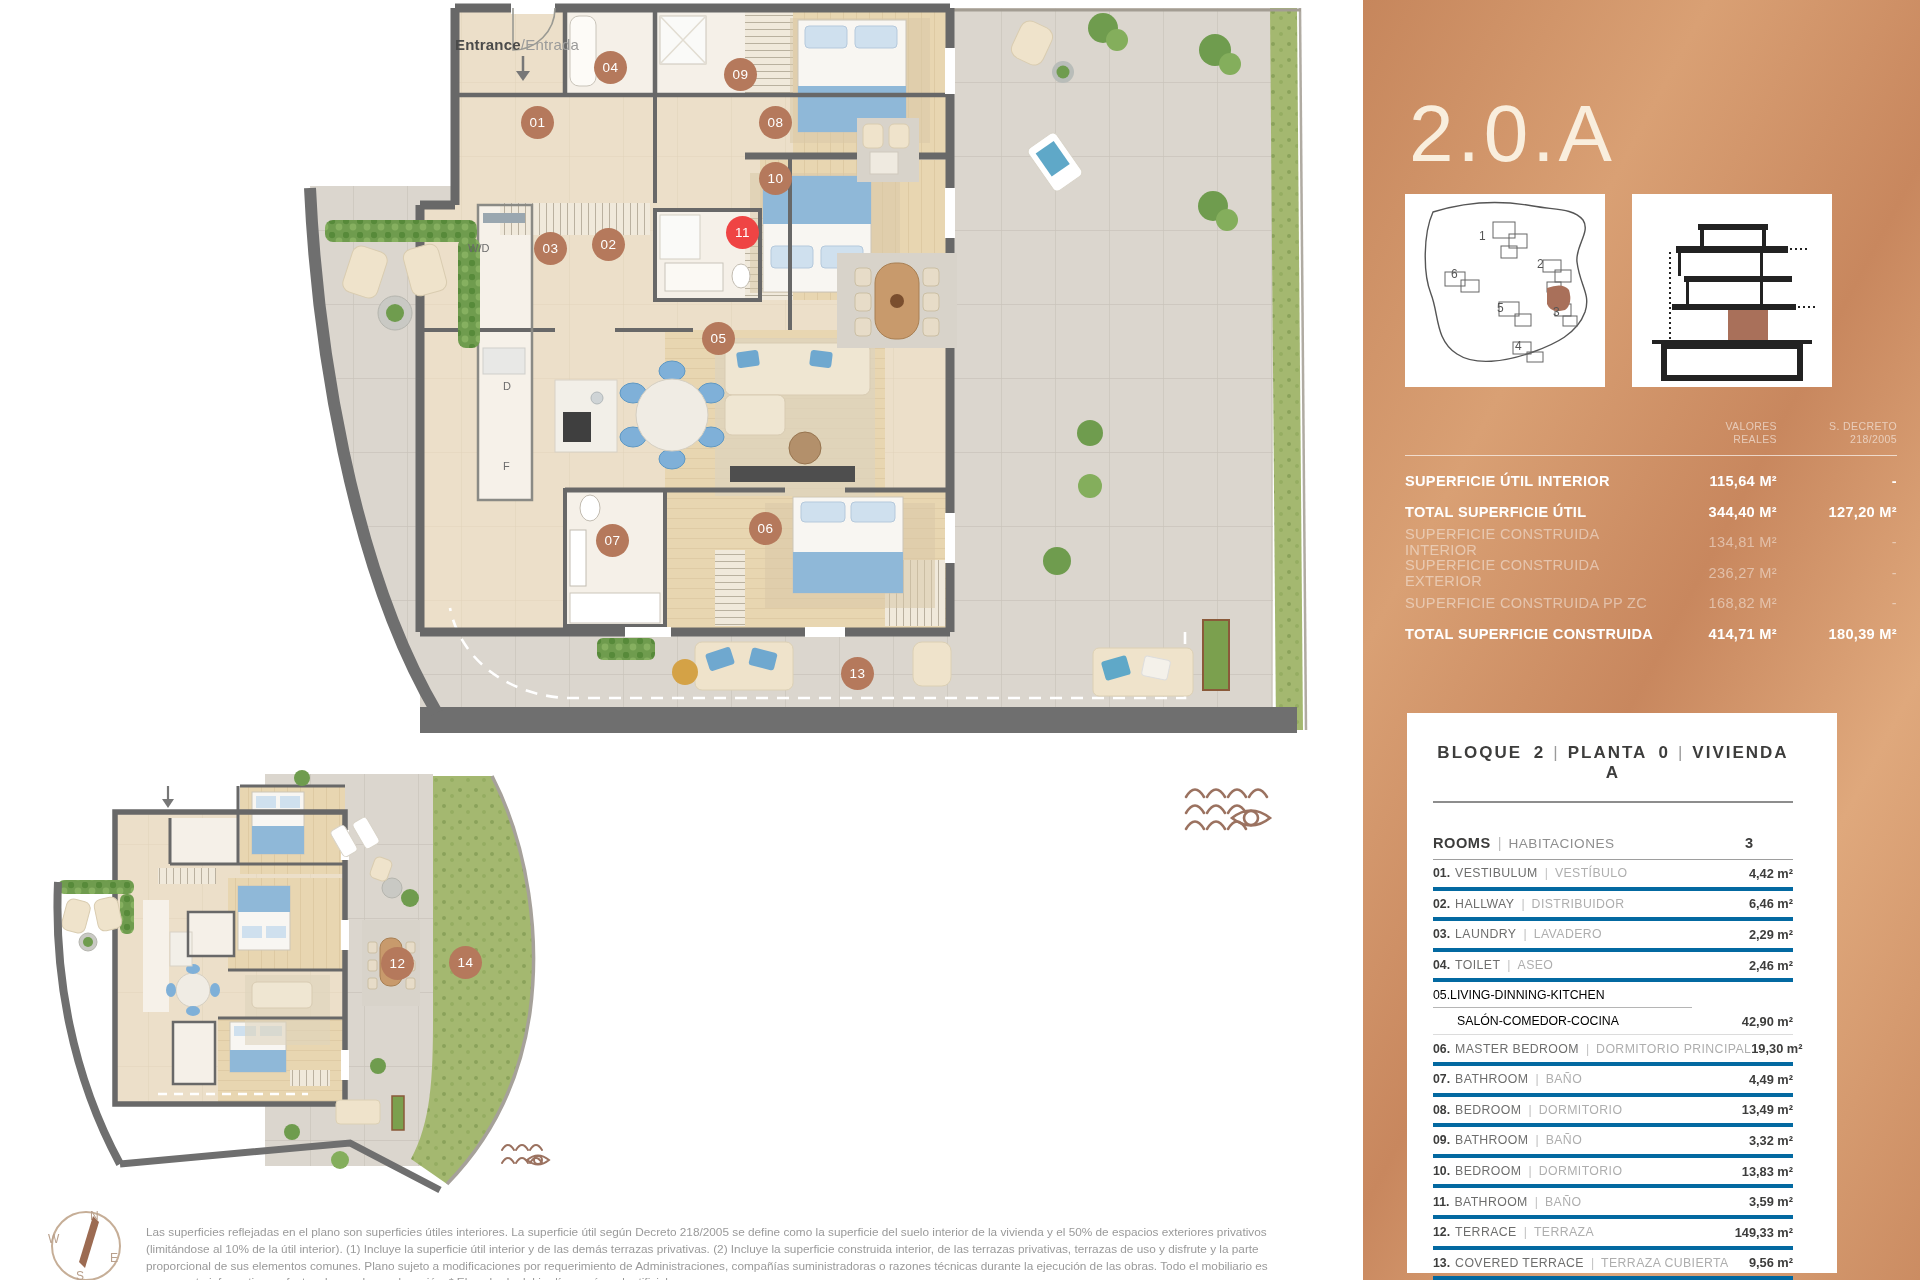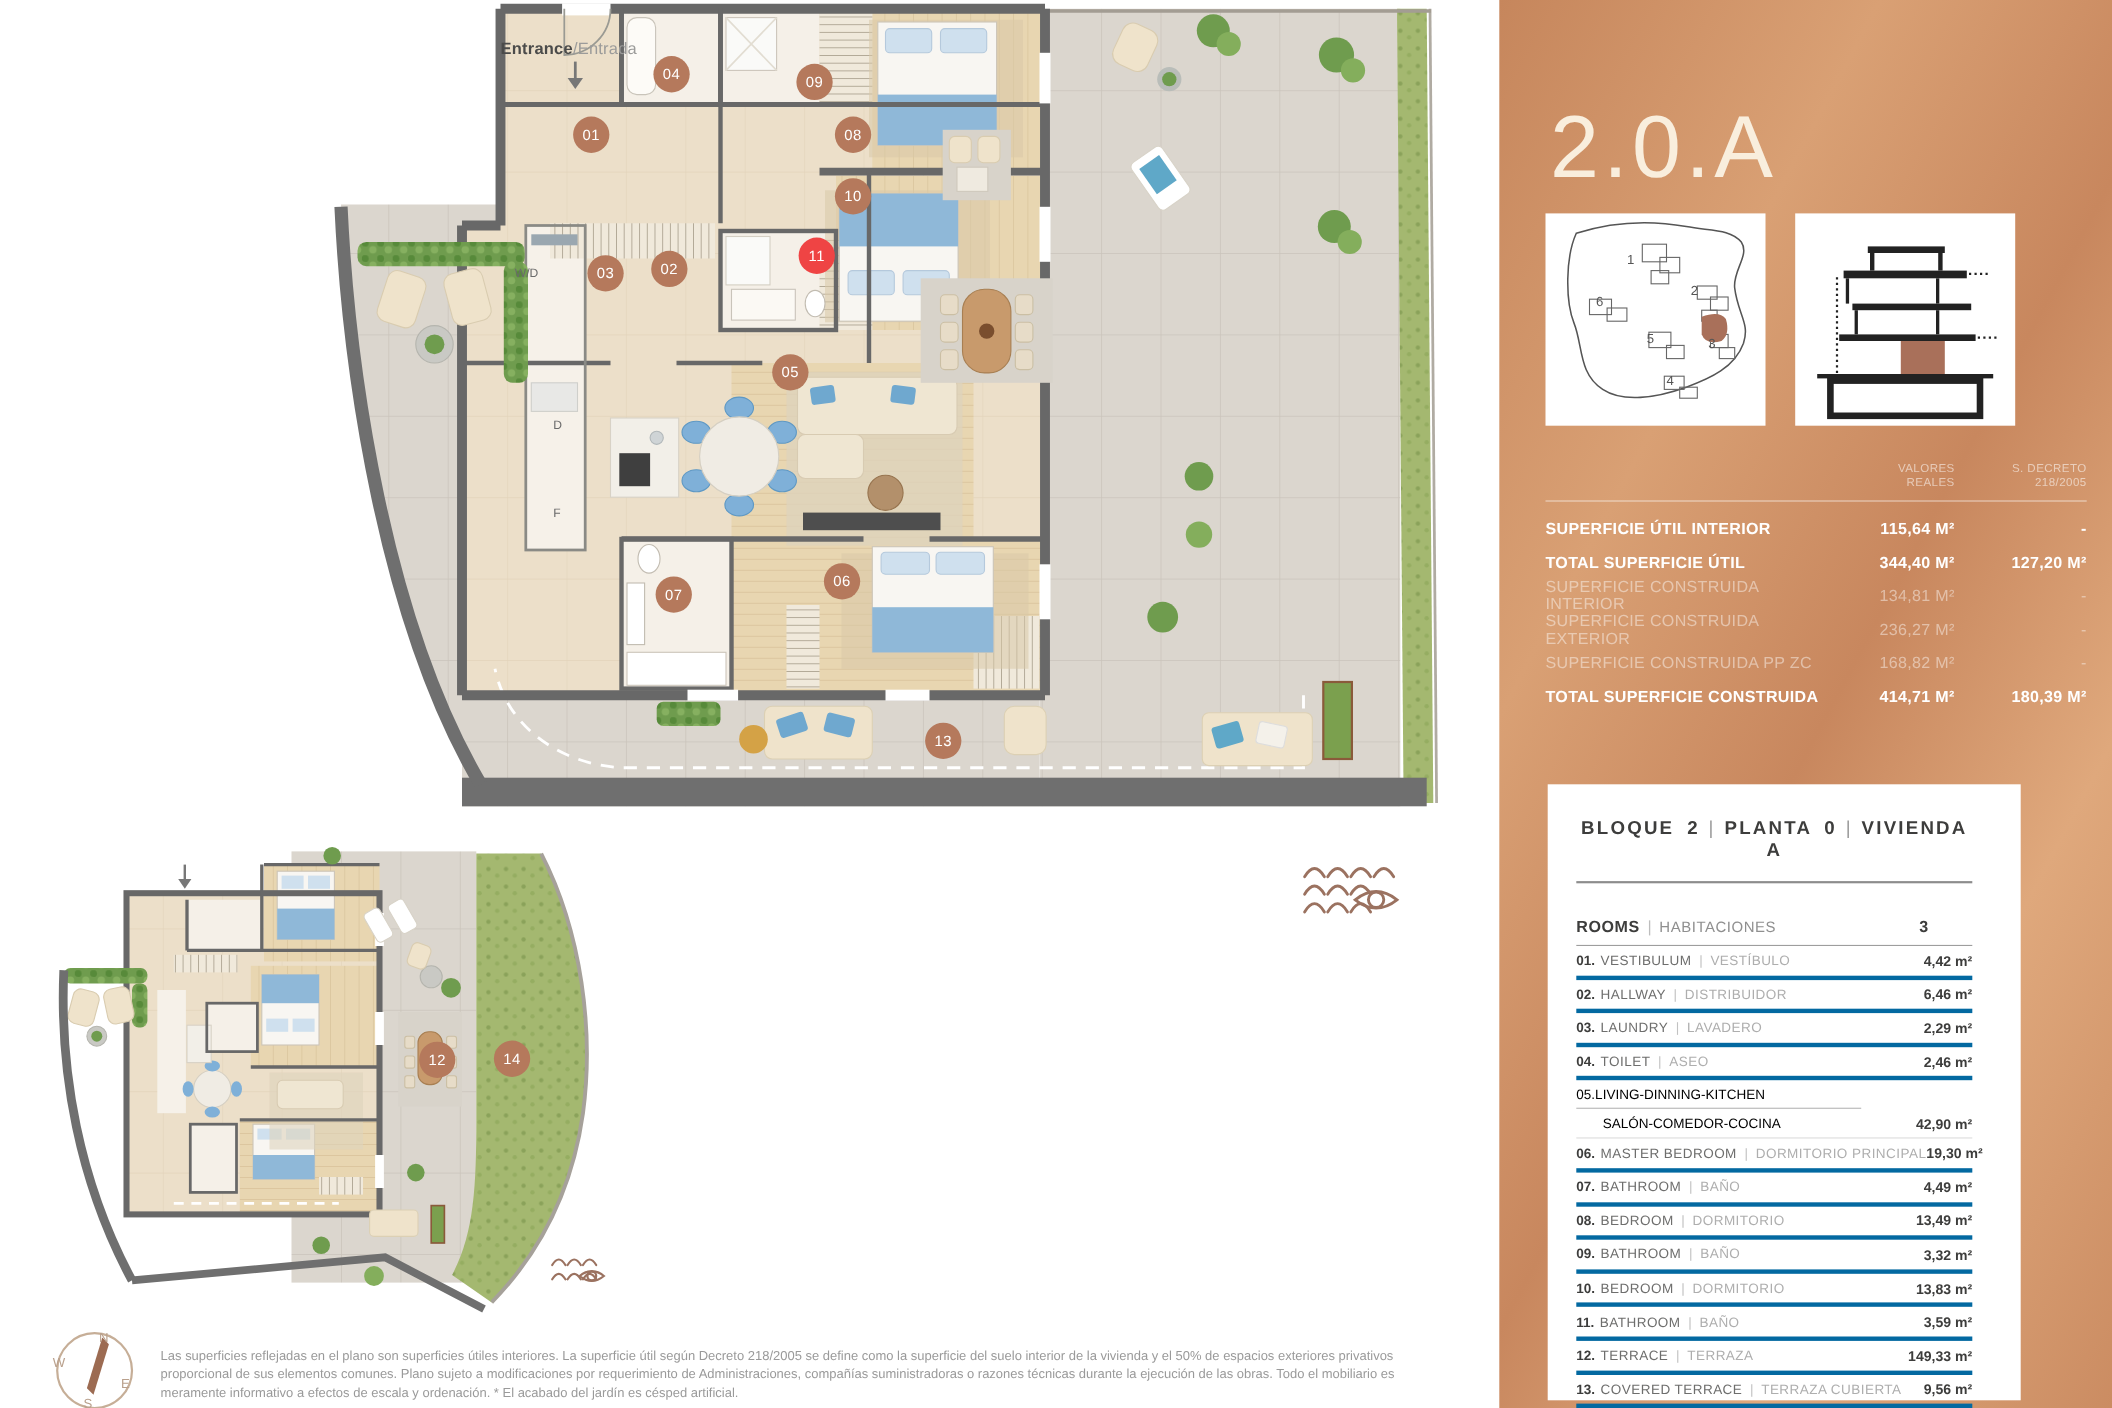--- a/index.html
+++ b/index.html
@@ -401,20 +401,21 @@
       <path d="M502,1163 q6,-10 12,0 m2,0 q6,-10 12,0 m2,0 q6,-10 12,0"></path>
       <path d="M527,1160 q11,-9 22,0 q-11,9 -22,0 Z"></path>
       <circle cx="538" cy="1160" r="4"></circle>
     </g>
   </svg>
 
   <div class="entrance-label"><b>Entrance</b><span>/</span><span>Entrada</span></div>
 
   <div class="disclaimer" id="disclaimer">
       <div>Las superficies reflejadas en el plano son superficies útiles interiores. La superficie útil según Decreto 218/2005 se define como la superficie del suelo interior de la vivienda y el 50% de espacios exteriores privativos</div>
+      <div>(limitándose al 10% de la útil interior). (1) Incluye la superficie útil interior y de las demás terrazas privativas. (2) Incluye la superficie construida interior, de las terrazas privativas, terrazas de uso y disfrute y la parte</div>
       <div>proporcional de sus elementos comunes. Plano sujeto a modificaciones por requerimiento de Administraciones, compañías suministradoras o razones técnicas durante la ejecución de las obras. Todo el mobiliario es</div>
       <div>meramente informativo a efectos de escala y ordenación. * El acabado del jardín es césped artificial.</div>
     </div>
 
   <div class="sidebar">
     <div class="sb-title">2.0.A</div>
 
     <div class="sb-box one">
       <svg width="200" height="193" viewBox="0 0 200 193">
         <path d="M28,18 C60,8 95,6 128,12 C150,16 168,14 178,26 C186,38 170,52 172,68 C175,92 186,100 180,118 C172,140 150,150 128,158 C100,168 70,172 52,160 C30,146 34,120 26,100 C18,80 18,40 28,18 Z" stroke="#555" stroke-width="1.4" fill="none"></path>

